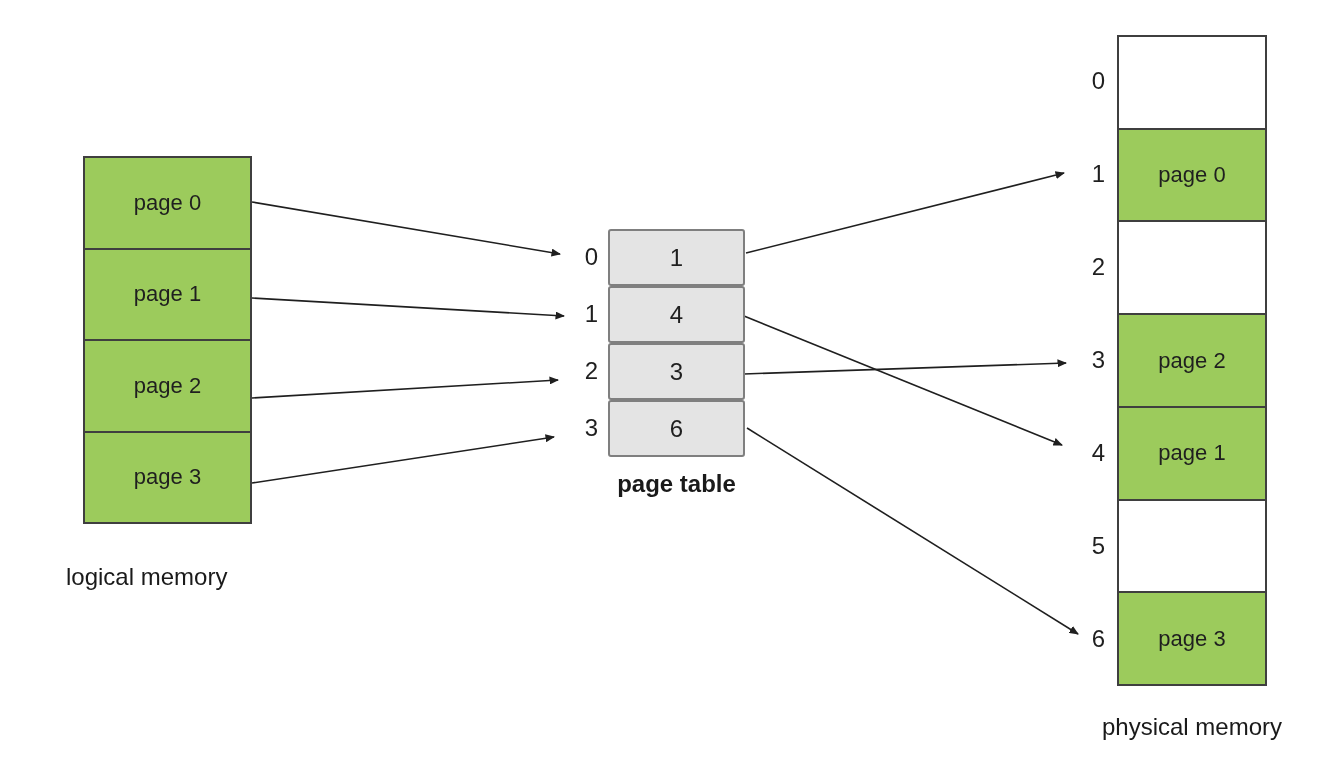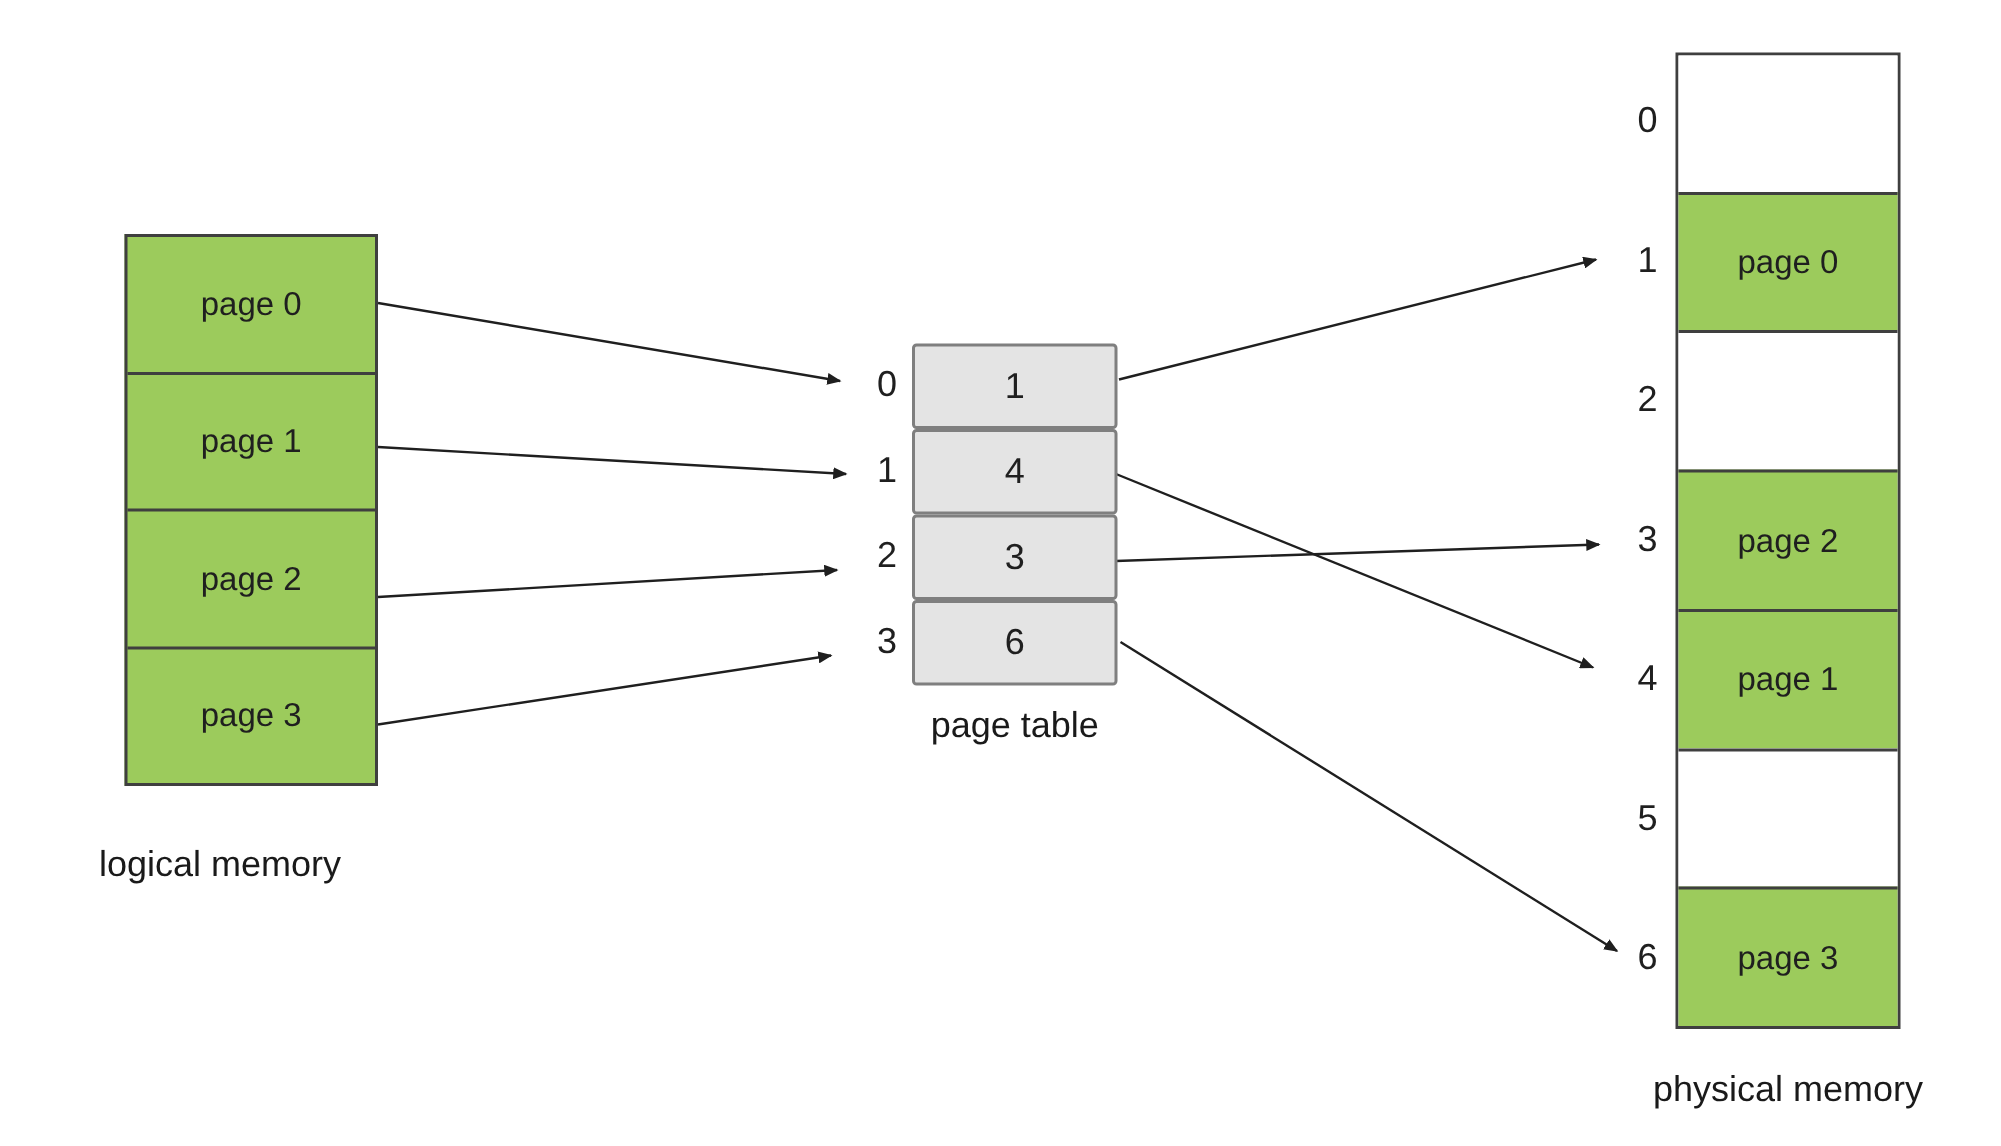--- a/index.html
+++ b/index.html
@@ -92,21 +92,21 @@
   .pm-cell.filled { background: #9ccb5c; }
 
   
   .caption {
     position: absolute;
     font-size: 24px;
     white-space: nowrap;
     color: #1a1a1a;
   }
   .lm-caption { left: 66px; top: 563px; }
-  .pt-caption { left: 538px; top: 470px; width: 277px; text-align: center; }
+  .pt-caption { left: 538px; top: 470px; width: 277px; text-align: center; font-weight: bold; }
   .pm-caption { left: 1042px; top: 713px; width: 300px; text-align: center; }
 </style>
 </head>
 <body>
 
 <div class="canvas">
 
   <svg class="arrow-layer" viewBox="0 0 1334 764" xmlns="http://www.w3.org/2000/svg">
     <defs>
       <marker id="ah" markerWidth="10" markerHeight="8" refX="8.5" refY="4" orient="auto" markerUnits="userSpaceOnUse">

